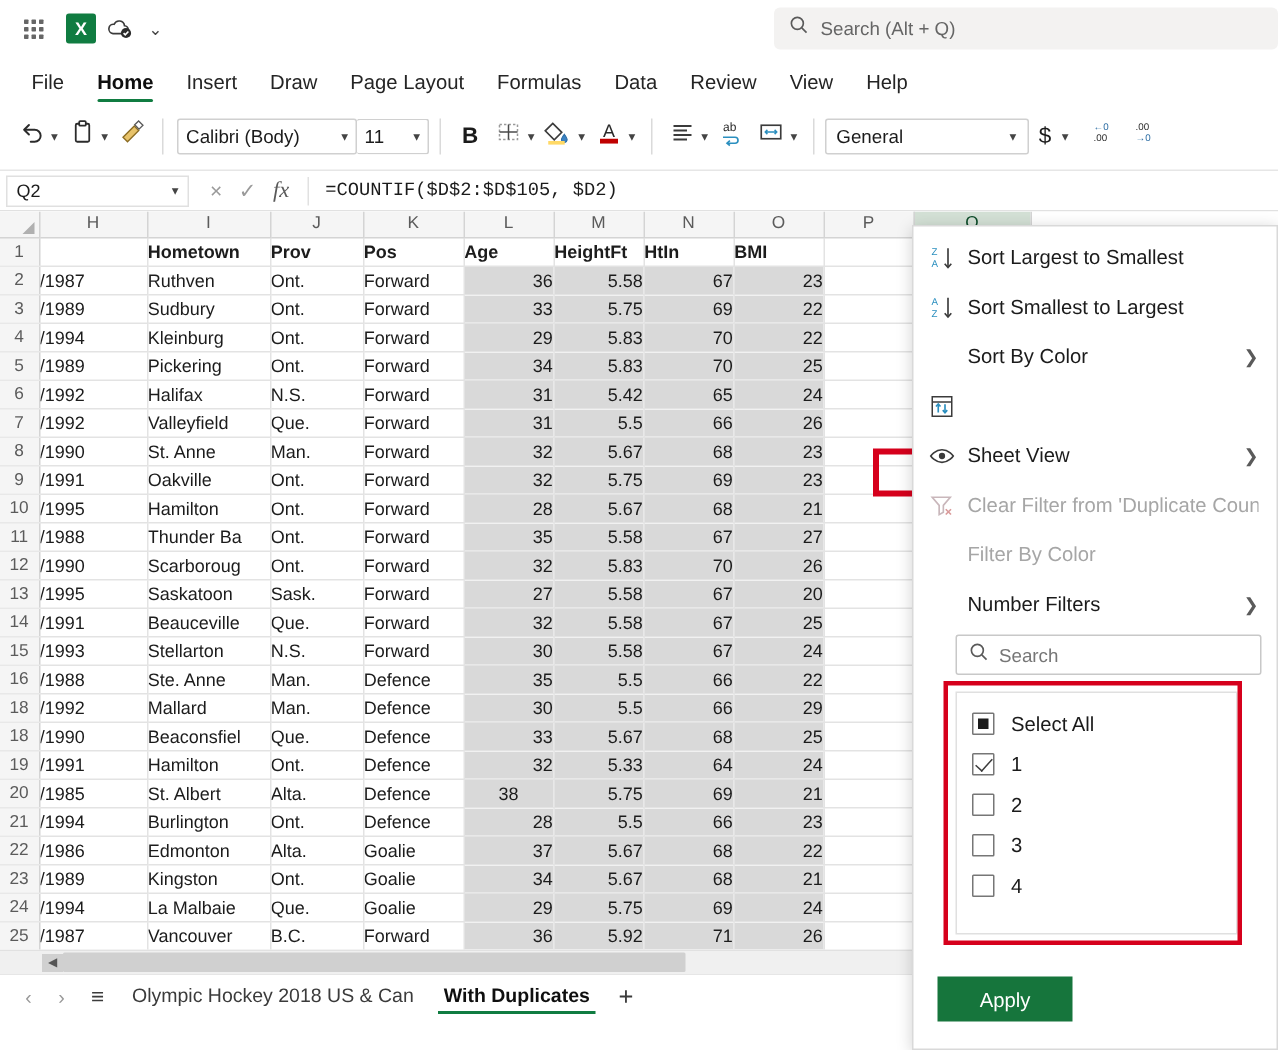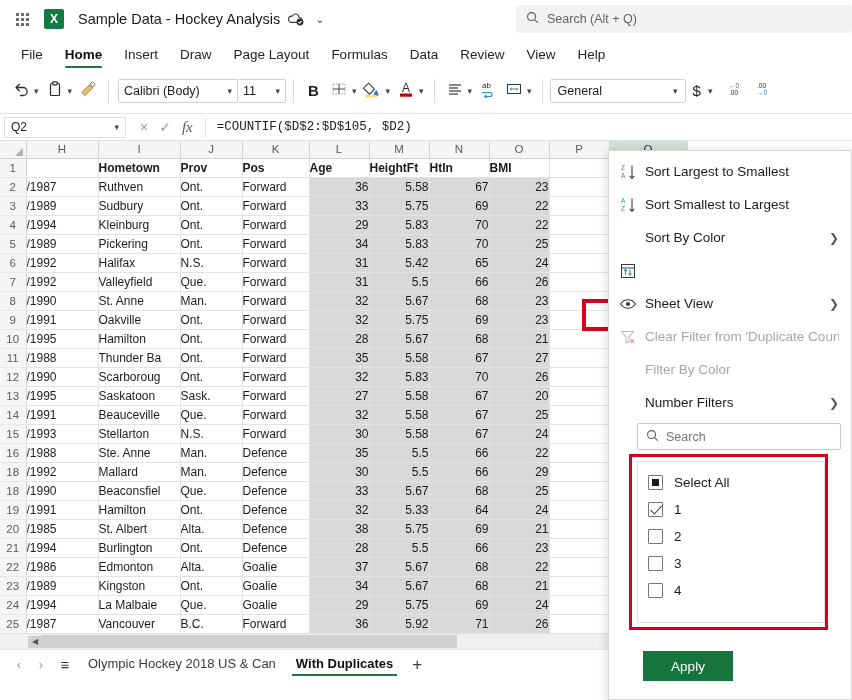--- a/index.html
+++ b/index.html
@@ -229,21 +229,21 @@
     width: 15px; height: 15px; border:1px solid #767676; background:#fff; flex:none;
     margin-right: 11px; position:relative; border-radius:1px;
   }
   .cbx.partial:after {
     content:""; position:absolute; left:3px; top:3px; width:7px; height:7px; background:#1b1b1b;
   }
   .cbx.checked:after {
     content:""; position:absolute; left: 4px; top: 0px; width: 5px; height: 10px;
     border: solid #3b3b3b; border-width: 0 1.8px 1.8px 0; transform: rotate(42deg);
   }
-  .applyrow { margin-top: 28px; padding-left: 34px; }
+  .applyrow { margin-top: 28px; padding-left: 16px; }
   .applybtn {
     width: 90px; height: 30px; background:#16753c; color:#fff; font-size: 13.5px;
     display:flex; align-items:center; justify-content:center; cursor:pointer;
     border:none; font-family:"Liberation Sans", sans-serif;
   }
 </style>
 </head>
 <body>
 
 <div class="app">
@@ -256,21 +256,20 @@
           <i></i>
           <i></i>
           <i></i>
           <i></i>
           <i></i>
           <i></i>
           <i></i>
       </div>
     </div>
     <div class="xl-logo"></div>
-    <div class="doc-title">Sample Data - Hockey Analysis</div>
     <div class="autosave-cloud">
       <svg width="18" height="18" viewBox="0 0 18 18">
         <path d="M4.3 12.4h7.4a2.6 2.6 0 0 0 .3-5.2 3.6 3.6 0 0 0-6.9-1 2.7 2.7 0 0 0-.8 6.2z" fill="none" stroke="#3b3b3b" stroke-width="1.1"></path>
         <circle cx="13" cy="12" r="3.4" fill="#2b2b2b"></circle>
         <path d="M11.4 12.1l1.1 1.1 2.1-2.2" fill="none" stroke="#fff" stroke-width="1.1"></path>
       </svg>
     </div>
     <div class="title-chevron">⌄</div>
 
     <div class="searchbox">
@@ -723,21 +722,21 @@
             <td class="cell num shaded" style="width: 60px;">24</td>
             <td class="cell" style="width: 60px;"></td>
             <td class="cell num" style="width: 78px;">2</td>
           </tr>
           <tr>
             <td class="rowhead">20</td>
             <td class="cell" style="width: 72px;">/1985</td>
             <td class="cell" style="width: 82px;">St. Albert</td>
             <td class="cell" style="width: 62px;">Alta.</td>
             <td class="cell" style="width: 67px;">Defence</td>
-            <td class="cell num shaded" style="width: 60px;">38</td>
+            <td class="cell num shaded" style="width: 60px; text-align: center;">38</td>
             <td class="cell num shaded" style="width: 60px;">5.75</td>
             <td class="cell num shaded" style="width: 60px;">69</td>
             <td class="cell num shaded" style="width: 60px;">21</td>
             <td class="cell" style="width: 60px;"></td>
             <td class="cell num" style="width: 78px;">1</td>
           </tr>
           <tr>
             <td class="rowhead">21</td>
             <td class="cell" style="width: 72px;">/1994</td>
             <td class="cell" style="width: 82px;">Burlington</td>

